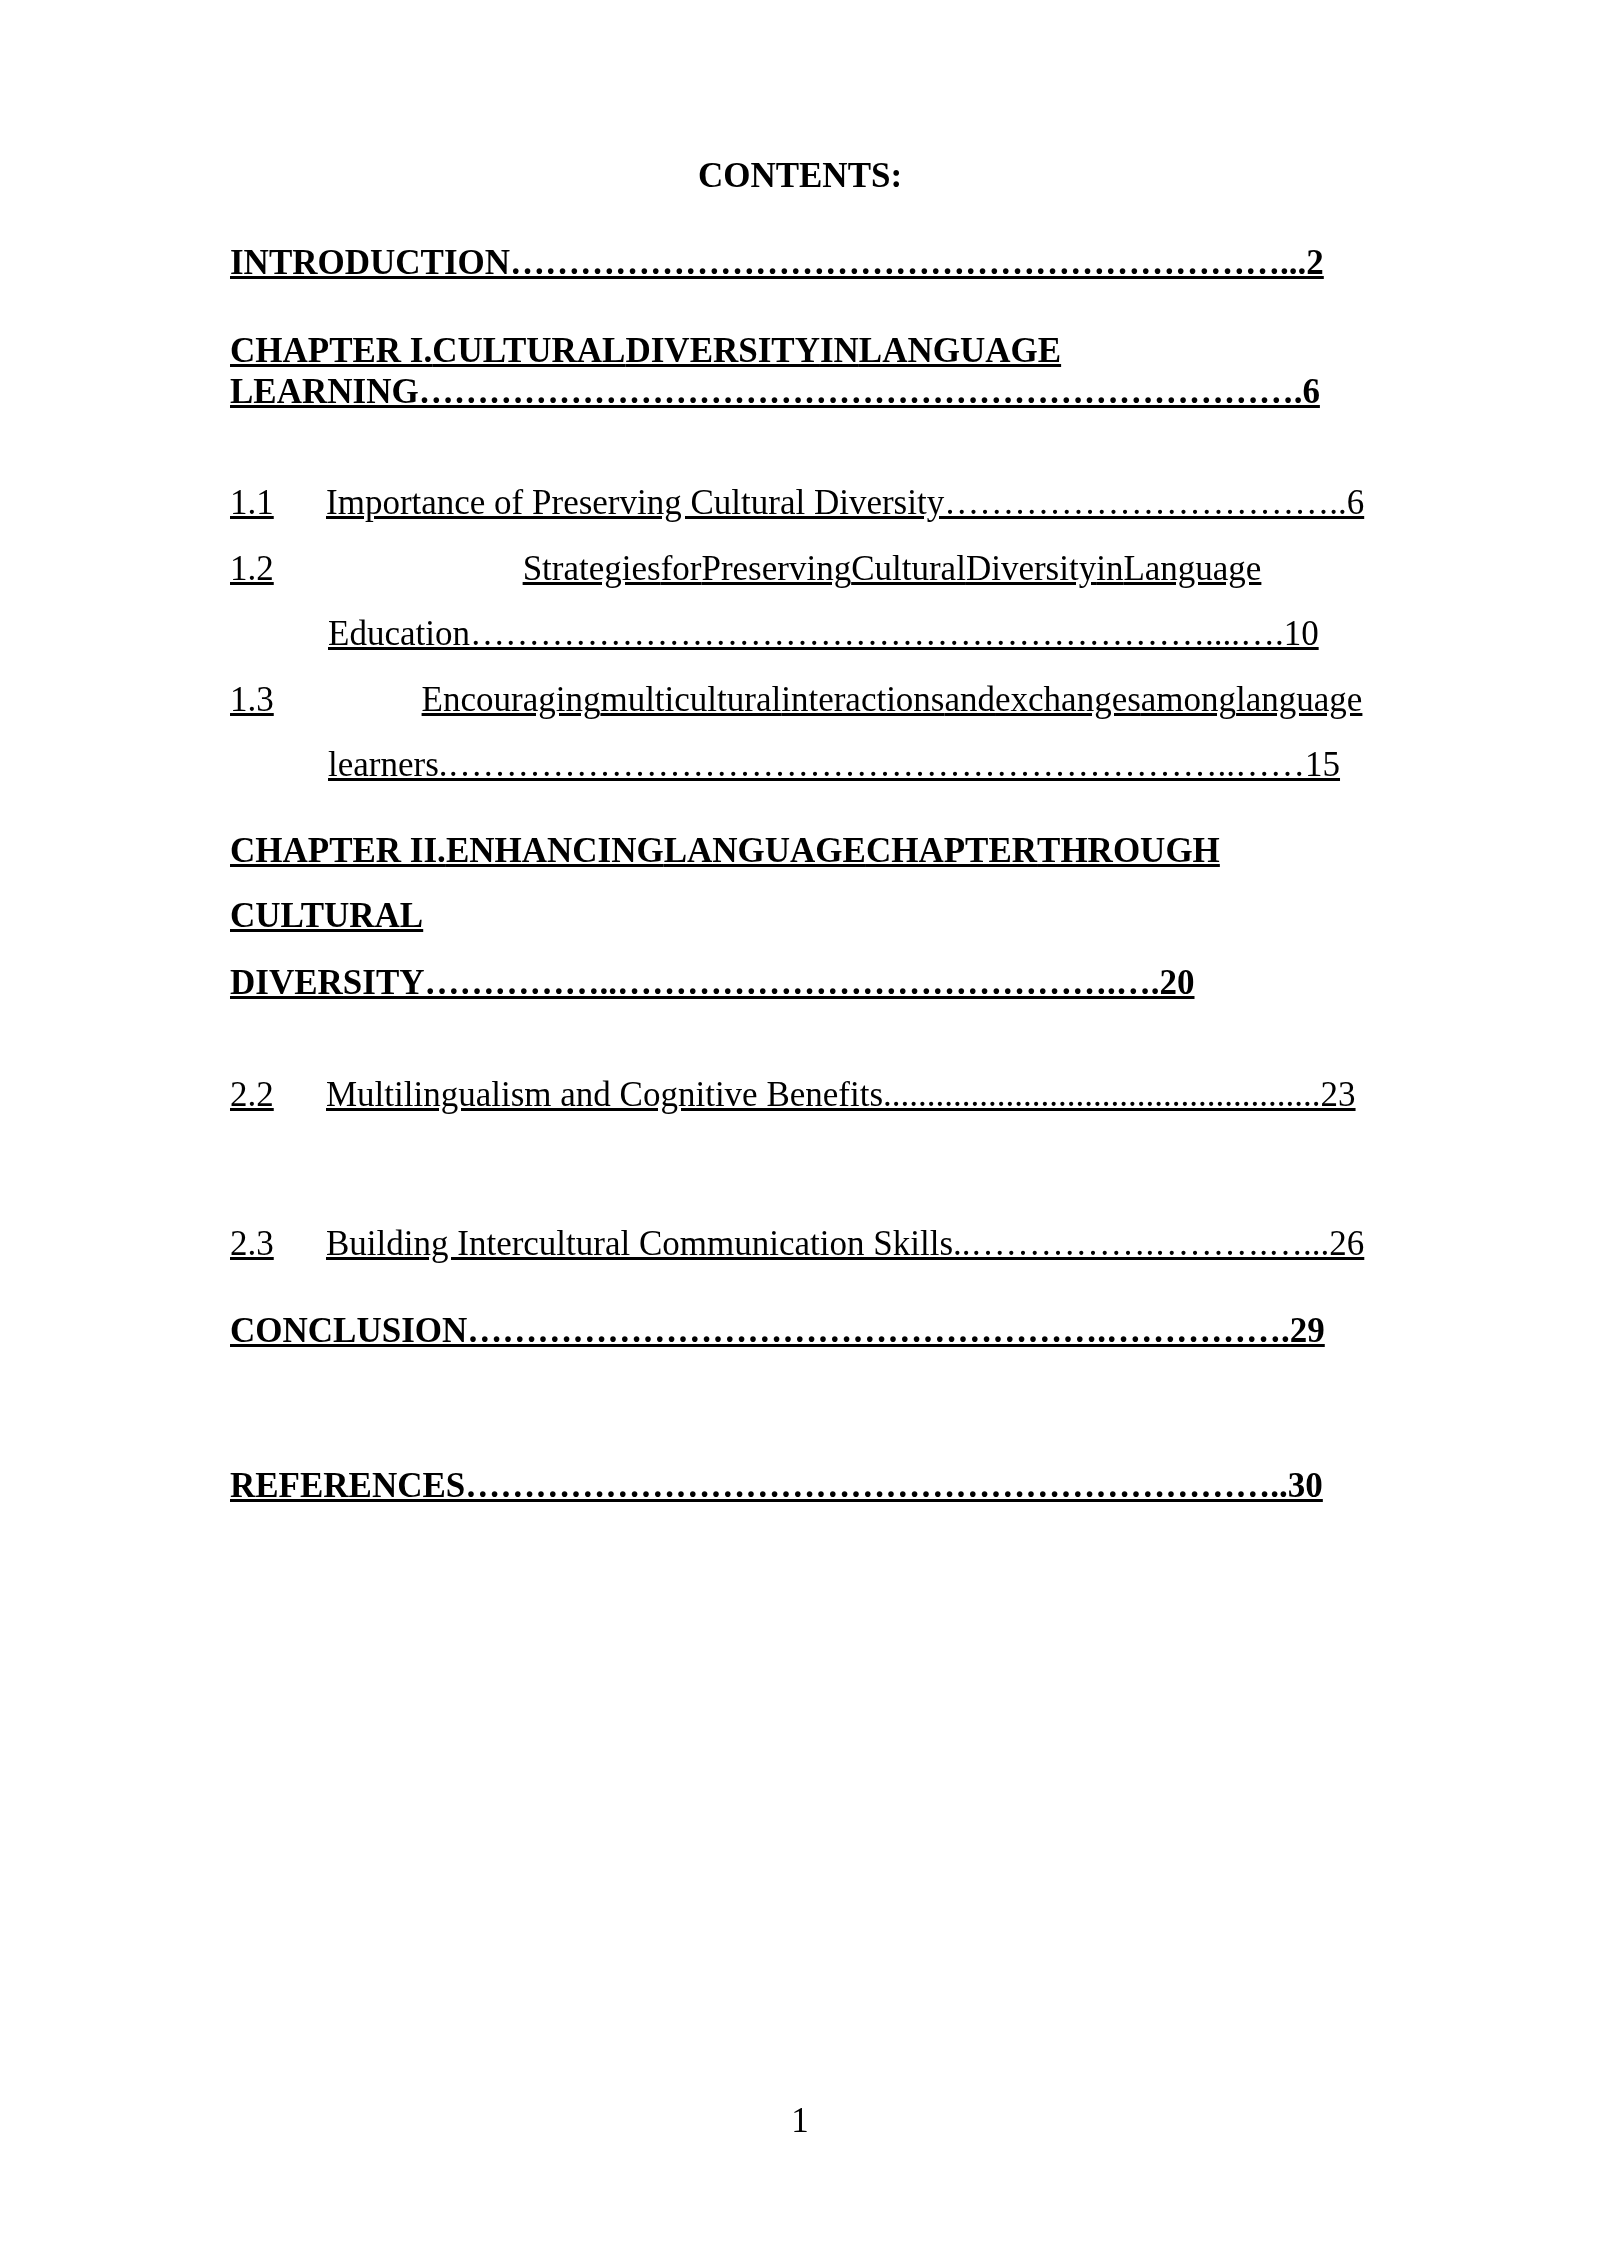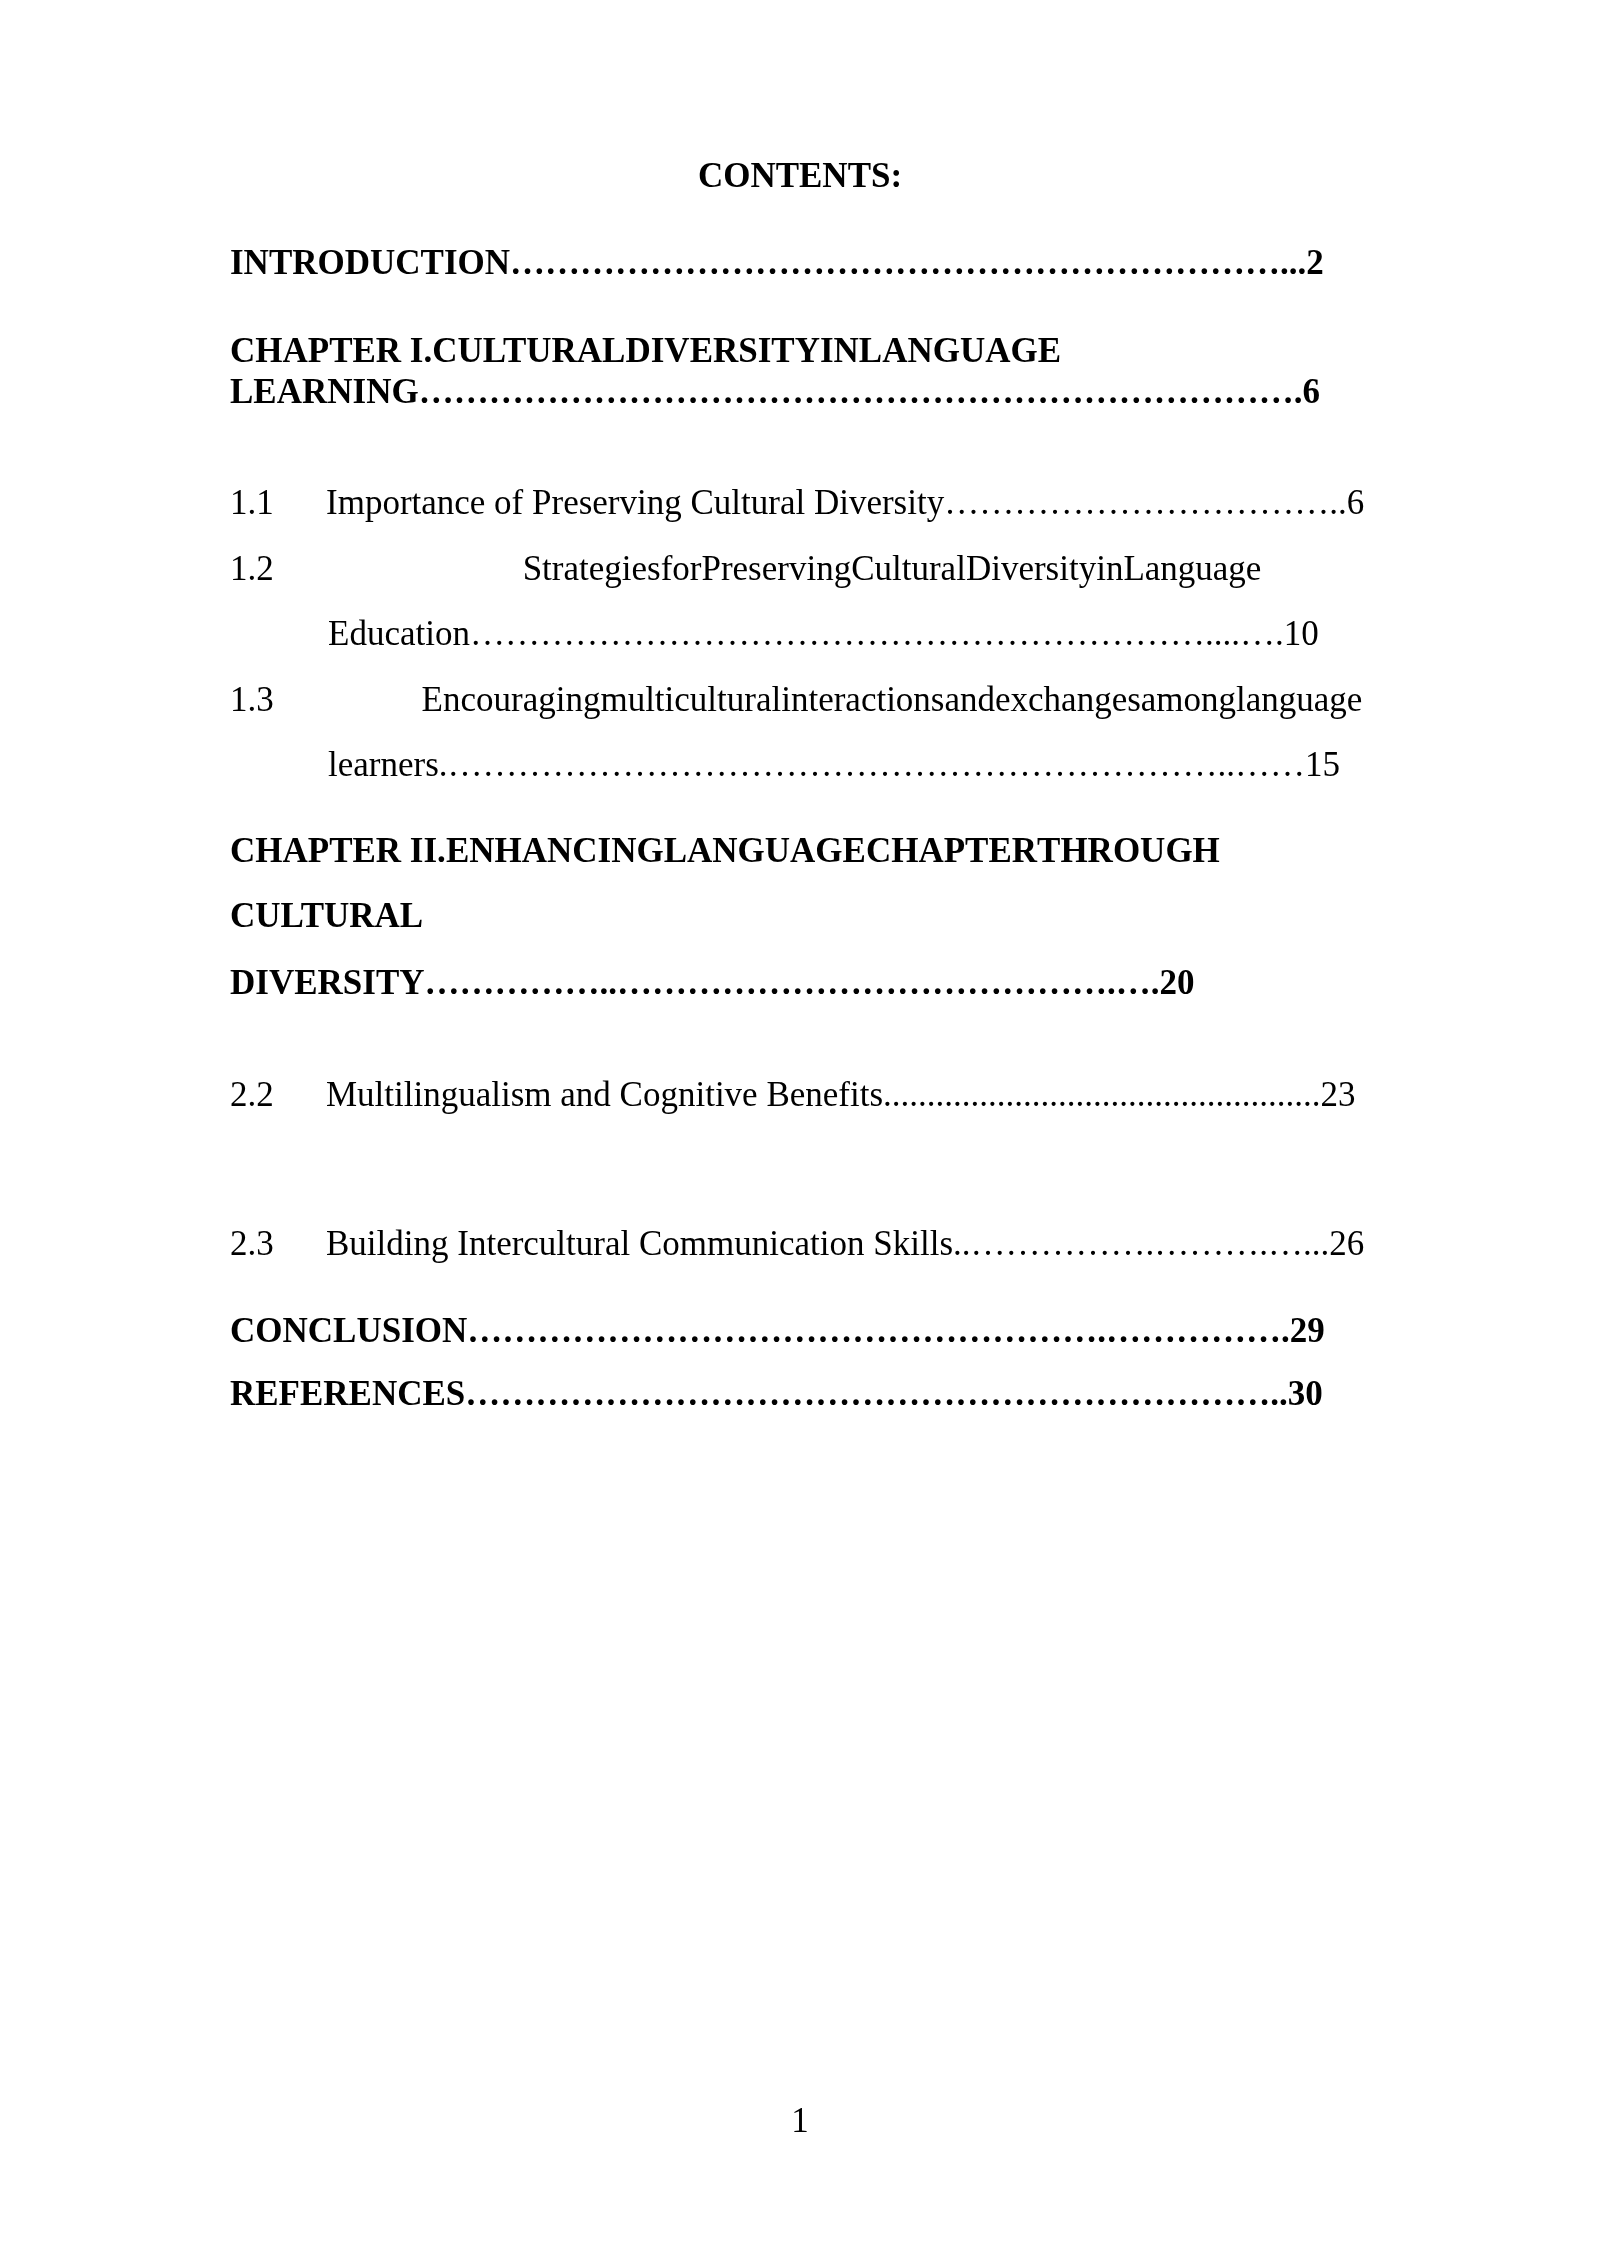--- a/index.html
+++ b/index.html
@@ -1,19 +1,19 @@
 <!DOCTYPE html>
 <html><head>
 <meta charset="utf-8">
 <style>
   html, body { margin: 0; padding: 0; background: #ffffff; }
   body { width: 1600px; height: 2262px; position: relative; overflow: hidden;
          font-family: "Liberation Serif", "DejaVu Serif", serif; color: #000; }
   .page { position: absolute; left: 0; top: 0; width: 1600px; height: 1983px; background: #fff; }
-  .line { position: absolute; left: 230px; width: 1228px; font-size: 35px; line-height: 40px; white-space: nowrap; }
+  .line { position: absolute; left: 230px; width: 1228px; font-size: 35px; line-height: 40px; white-space: nowrap; text-decoration: underline; }
   .title { position: absolute; left: 0; width: 1600px; top: 156px; text-align: center; font-weight: bold; font-size: 35px; line-height: 40px; }
   .bold { font-weight: bold; }
   .justify { display: flex; }
   .num { display: inline-block; width: 96px; }
   .indent { left: 328px; width: 1132px; }
   .sub { display: flex; }
   .sub .text { flex: 1; display: flex; justify-content: center; }
   .pagenum { position: absolute; left: 0; width: 1600px; top: 2101px; text-align: center; font-size: 35px; line-height: 40px; }
 </style>
 </head>
@@ -83,16 +83,16 @@
     <span>Multilingualism and Cognitive Benefits..................................................23</span>
   </div>
 
   <div class="line sub" style="top:1224px">
     <span class="num">2.3</span>
     <span>Building Intercultural Communication Skills..…………….……….…...26</span>
   </div>
 
   <div class="line bold" style="top:1311px">CONCLUSION……………………………………………….…………….29</div>
 
-  <div class="line bold" style="top:1374px">REFERENCES……………………………………………………………..30</div>
+  <div class="line bold" style="top:1466px">REFERENCES……………………………………………………………..30</div>
 
   <div class="pagenum">1</div>
 </div>
 
 </body></html>

